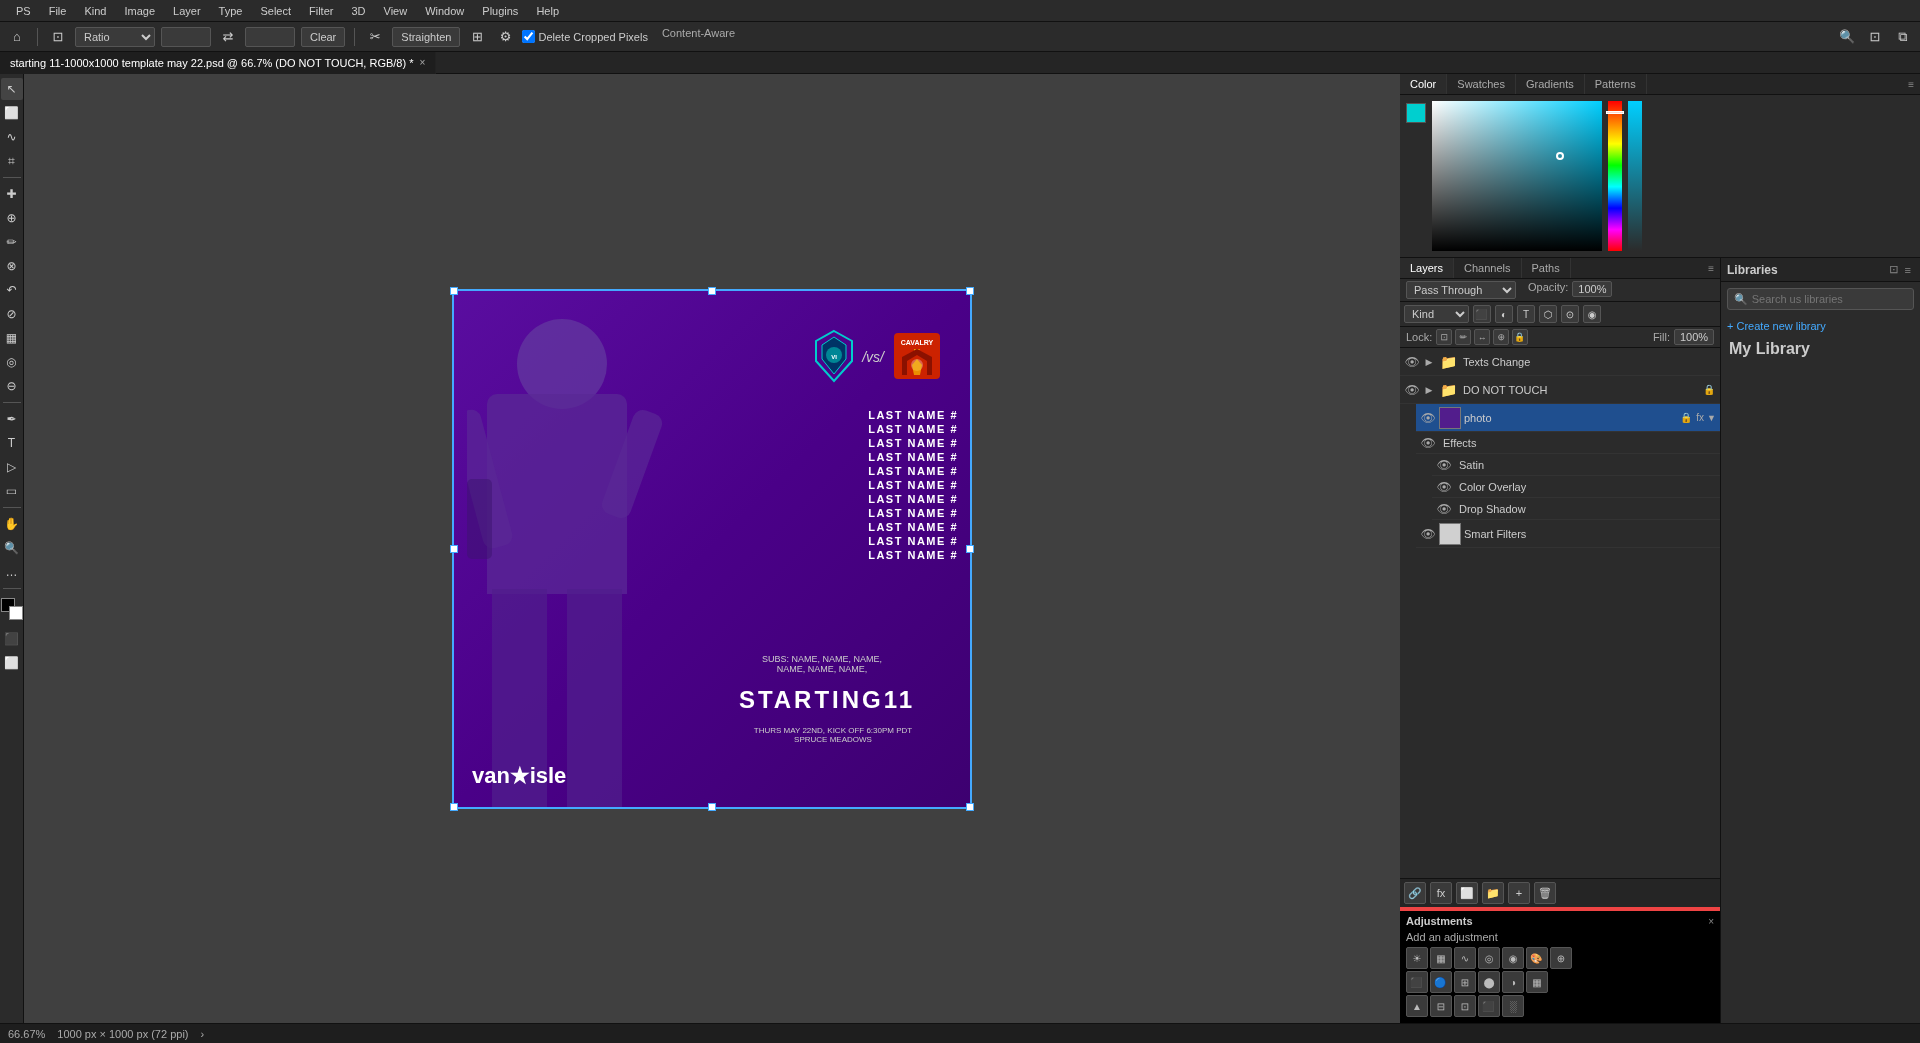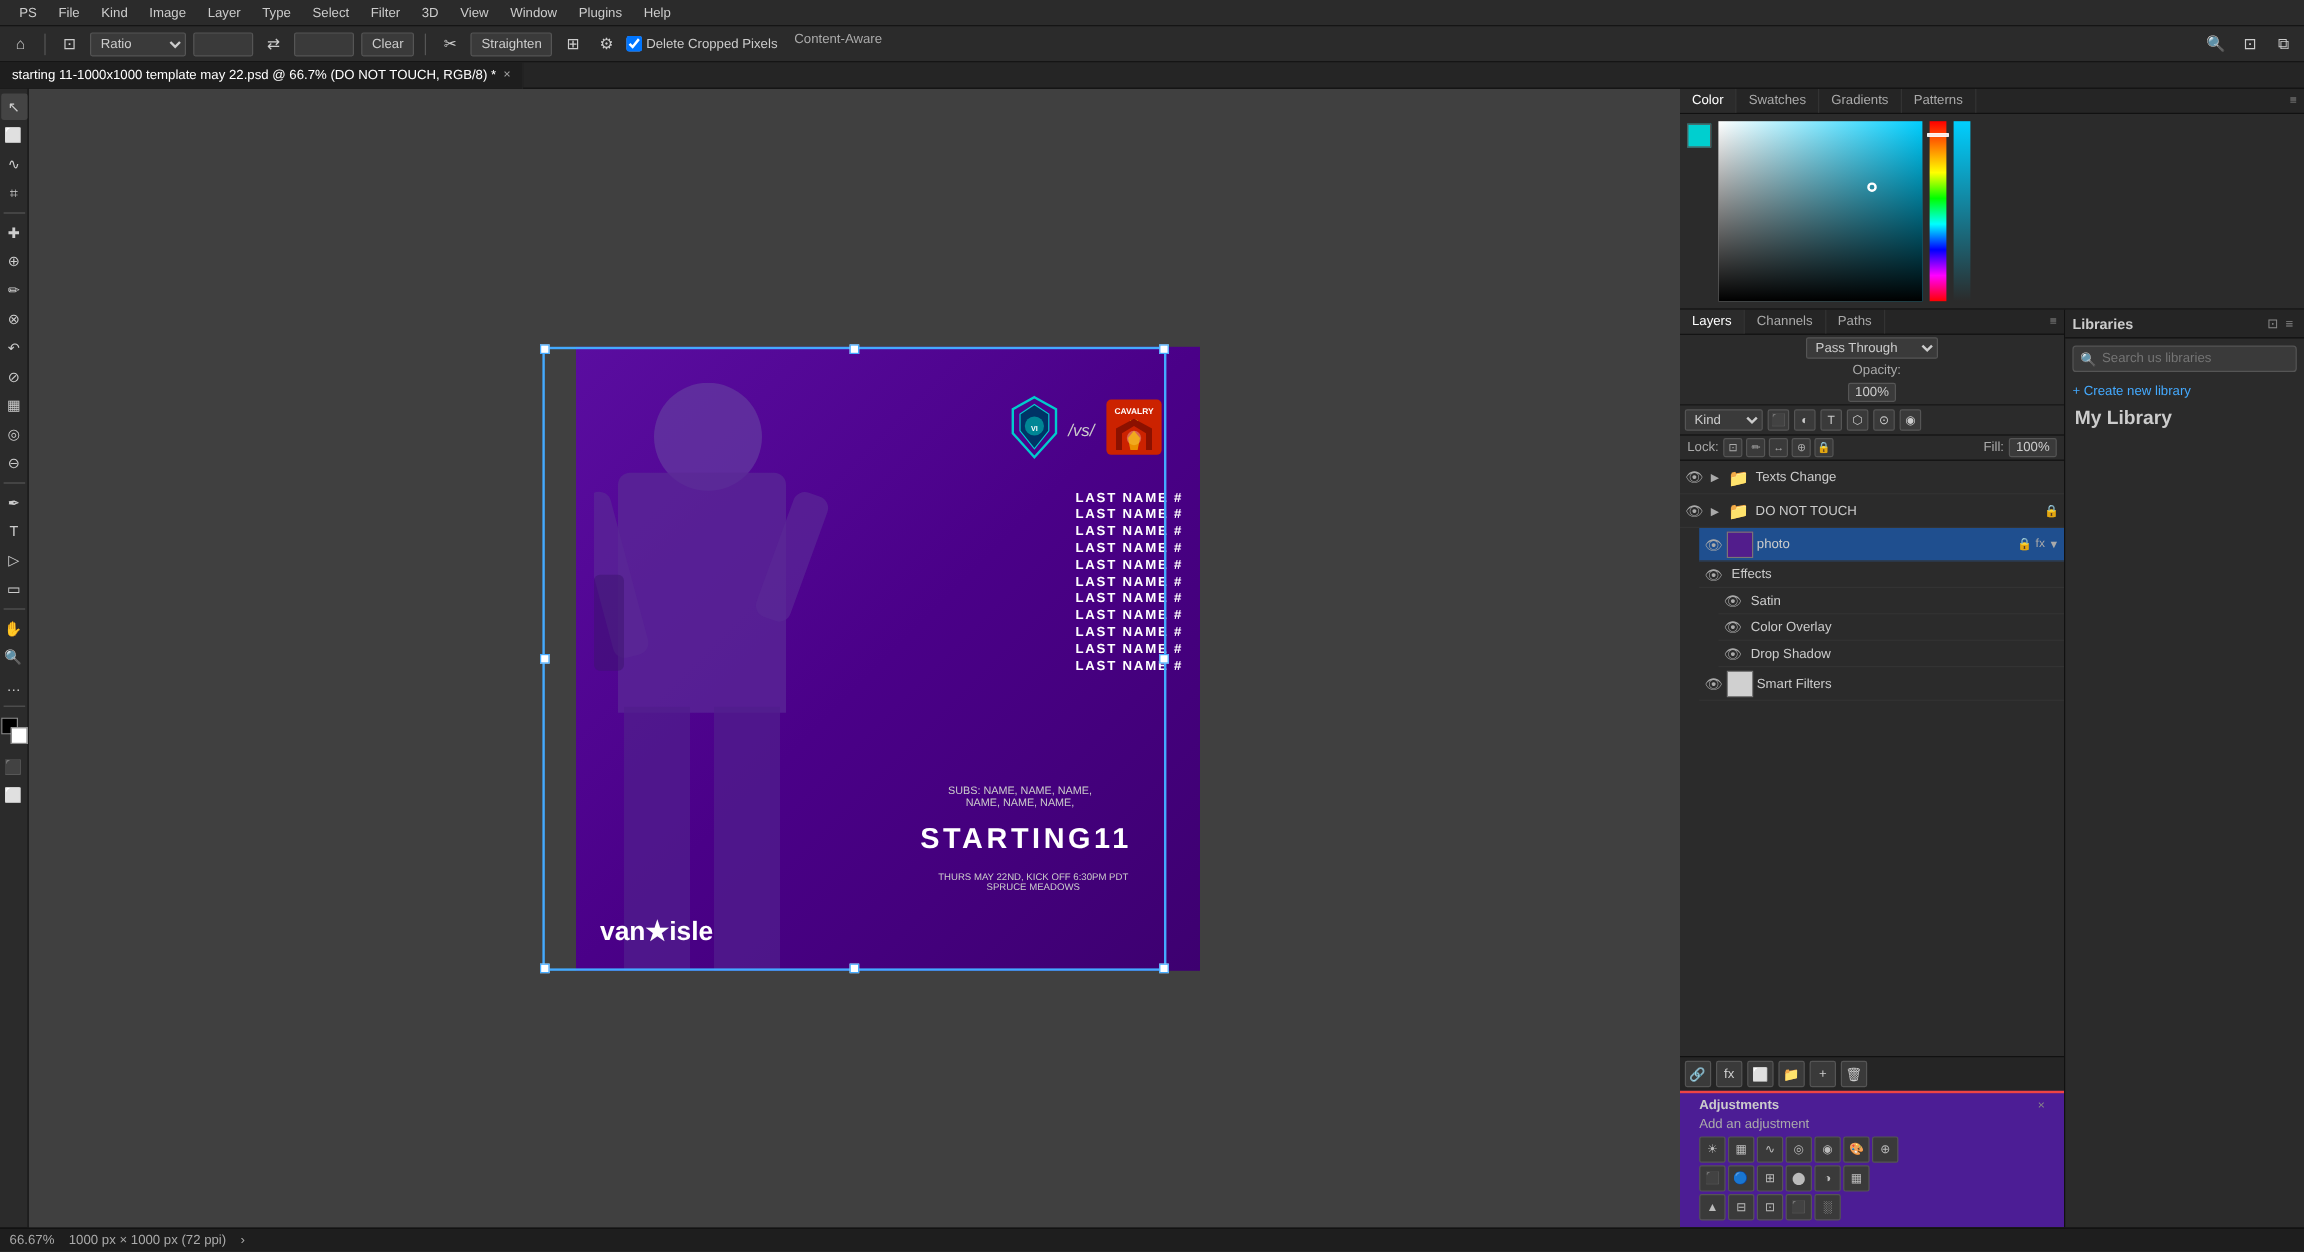--- a/index.html
+++ b/index.html
@@ -218,21 +218,20 @@
     .handle.bc { bottom: -4px; left: 50%; transform: translateX(-50%); }
     .handle.br { bottom: -4px; right: -4px; }
 
     
     .canvas-content {
       width: 520px;
       height: 520px;
       background: linear-gradient(135deg, #5a0da0 0%, #4a0088 50%, #3d0070 100%);
       position: relative;
       overflow: hidden;
-      margin-left: 28px;
     }
 
     
     .logos-area {
       position: absolute;
       top: 40px;
       right: 30px;
       display: flex;
       align-items: center;
       gap: 8px;
@@ -500,26 +499,25 @@
       width: 40px;
       height: 16px;
       font-size: 11px;
       text-align: center;
       border-radius: 2px;
     }
 
     
     .blend-row {
       display: flex;
-      align-items: center;
+      align-items: flex-start;
       padding: 2px 6px;
       gap: 4px;
       border-bottom: 1px solid #111;
       font-size: 11px;
-      flex-direction: column;
     }
     .blend-select {
       background: #3a3a3a;
       border: 1px solid #555;
       color: #ccc;
       font-size: 11px;
       height: 18px;
       padding: 0 3px;
       border-radius: 2px;
       width: 110px;
@@ -730,23 +728,23 @@
       background: #3a3a3a;
       border: 1px solid #666;
       color: #ccc;
       font-size: 11px;
       border-radius: 2px;
       cursor: pointer;
     }
 
     
     .adjustments-panel {
-      background: #4c1d95;
-      border-top: 2px solid #ef4444;
-      padding: 4px 16px;
+      background: #000000;
+      border-top: 4px solid #ef4444;
+      padding: 4px 6px;
       flex-shrink: 0;
     }
     .adjustments-header {
       display: flex;
       align-items: center;
       margin-bottom: 4px;
     }
     .adjustments-title { font-size: 11px; color: #ccc; font-weight: bold; flex: 1; }
     .adjustments-close { color: #888; font-size: 10px; cursor: pointer; }
     .adjustments-label { font-size: 11px; color: #aaa; margin-bottom: 4px; }

